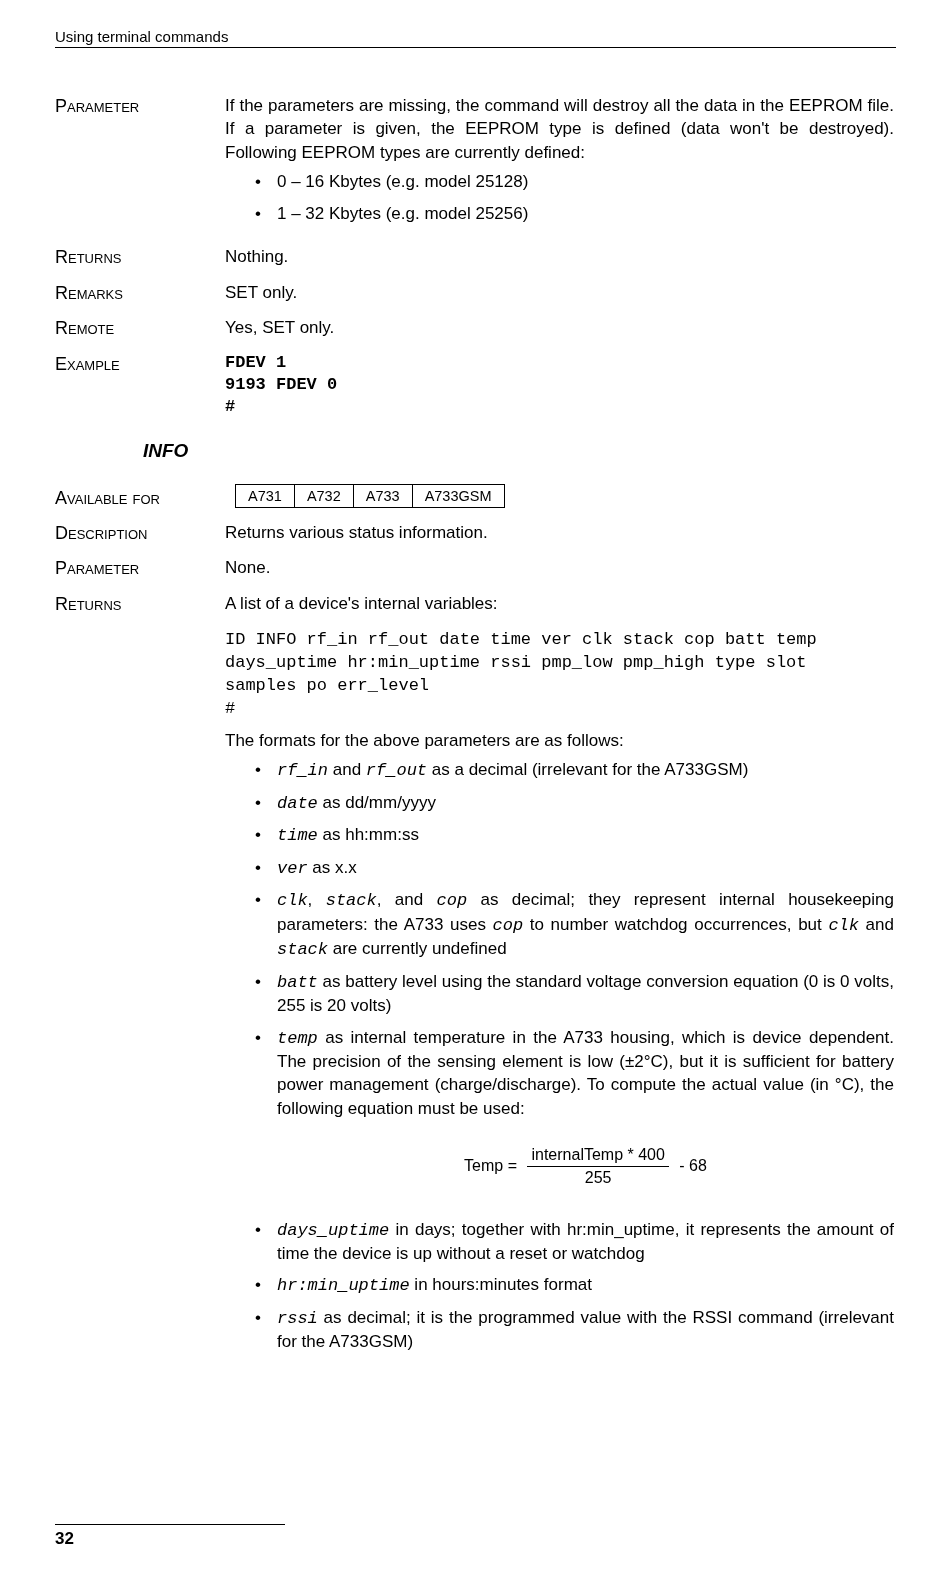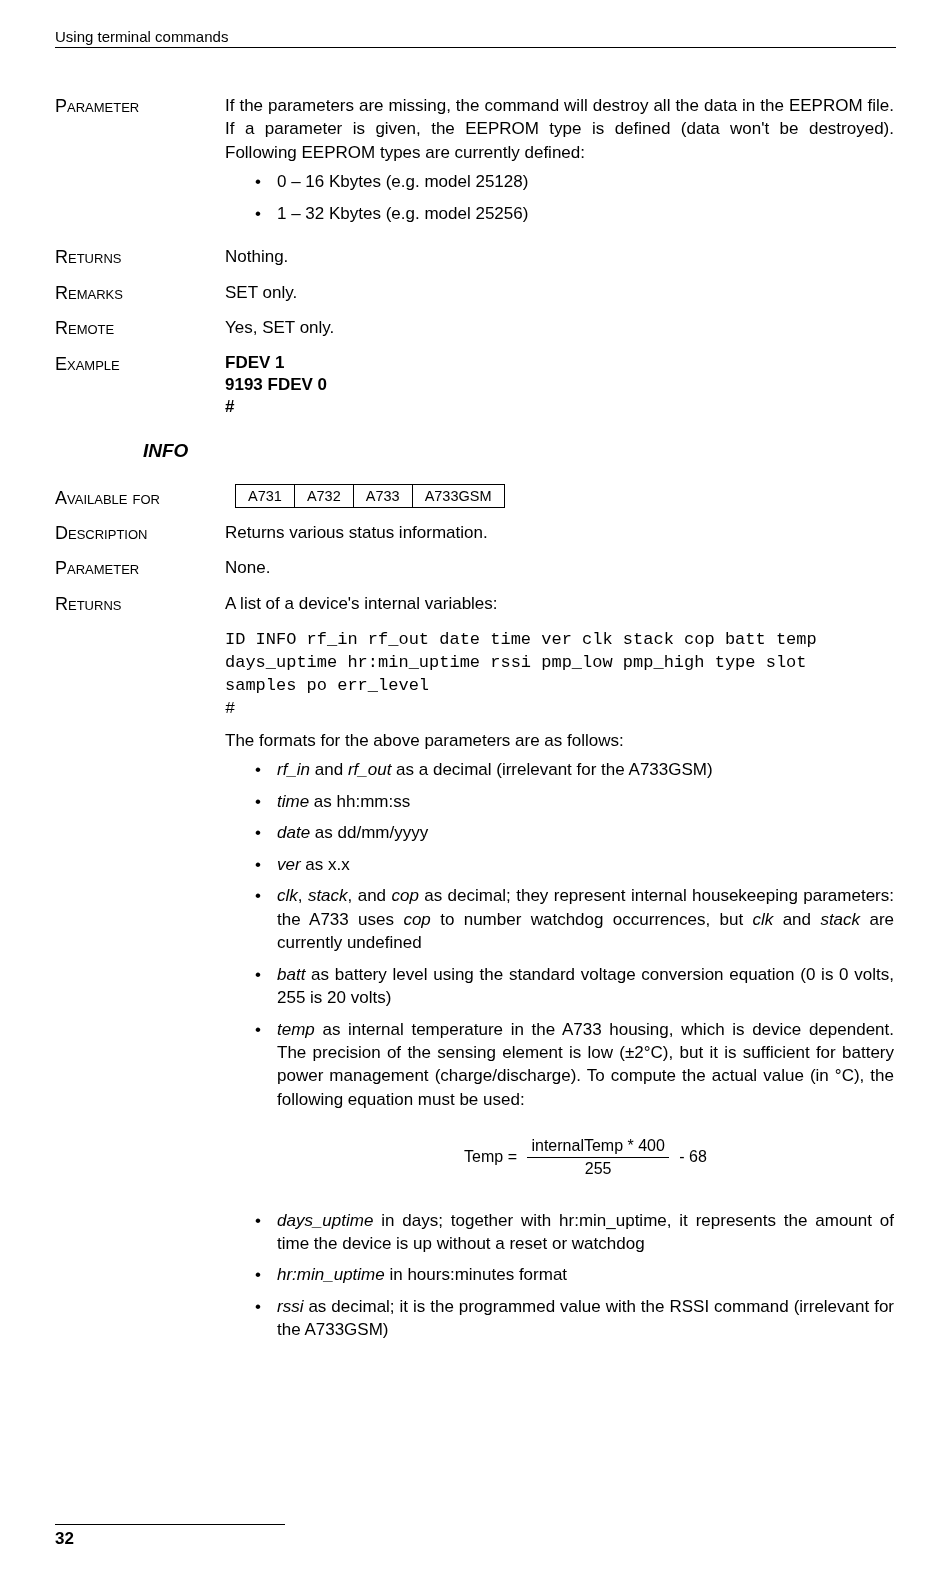--- a/index.html
+++ b/index.html
@@ -58,21 +58,21 @@
     line-height: 1.38;
   }
   ul.bullets > li::before {
     content: "•";
     position: absolute;
     left: 0;
     top: 0;
     font-size: 17px;
   }
   .mono {
-    font-family: Liberation Sans, sans-serif;
+    font-family: Liberation Mono, monospace;
   }
   .italic {
     font-style: italic;
   }
   .bold {
     font-weight: bold;
   }
   .section-title {
     grid-column: 1 / span 2;
     font-weight: bold;
@@ -213,24 +213,24 @@
 samples po err_level
 #</div>
 
     <div style="">The formats for the above parameters are as follows:</div>
 
     <ul class="bullets">
       <li>
         <span class="mono italic">rf_in</span><span> and </span><span class="mono italic">rf_out</span><span> as a decimal (irrelevant for the A733GSM)</span>
       </li>
       <li>
+        <span class="mono italic">date</span><span> as dd/mm/yyyy</span>
+      </li>
+      <li>
         <span class="mono italic">time</span><span> as hh:mm:ss</span>
-      </li>
-      <li>
-        <span class="mono italic">date</span><span> as dd/mm/yyyy</span>
       </li>
       <li>
         <span class="mono italic">ver</span><span> as x.x</span>
       </li>
       <li>
         <span class="mono italic">clk</span><span>, </span><span class="mono italic">stack</span><span>, and </span><span class="mono italic">cop</span><span> as decimal; they represent internal housekeeping parameters: the A733 uses  </span><span class="mono italic">cop</span><span> to number watchdog occurrences, but </span><span class="mono italic">clk</span><span> and </span><span class="mono italic">stack</span><span> are currently undefined</span>
       </li>
       <li>
         <span class="mono italic">batt</span><span> as battery level using the standard voltage conversion equation (0 is 0 volts, 255 is 20 volts)</span>
       </li>

